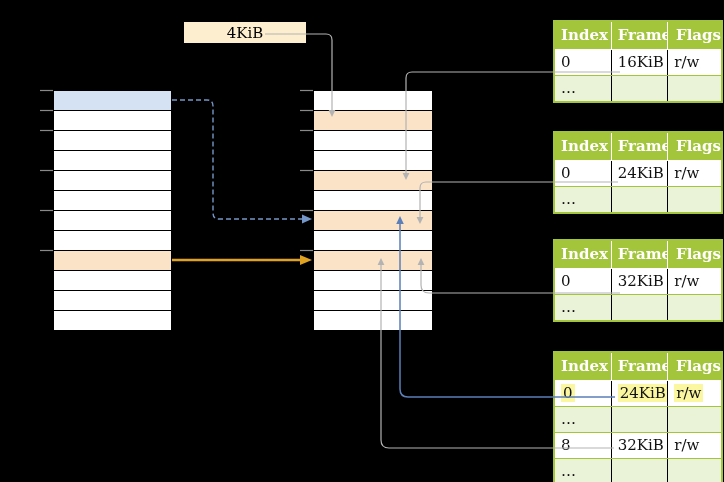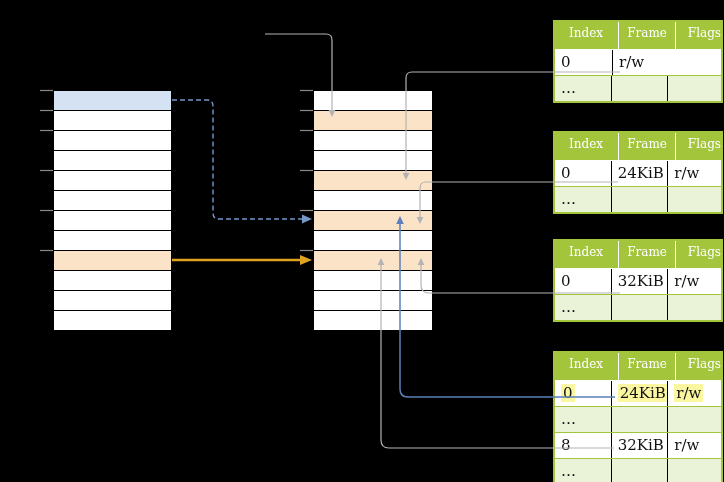--- a/index.html
+++ b/index.html
@@ -17,32 +17,35 @@
     display:flex;align-items:center;justify-content:center;
     font-size:15px;color:#000;
   }
   
   .ptable{position:absolute;box-sizing:border-box;border:2px solid;width:170px;}
   .pt-row{display:flex;box-sizing:border-box;}
   .pt-cell{
     box-sizing:border-box;overflow:hidden;white-space:nowrap;
     padding:3px 0 0 6px;font-size:15px;line-height:1.25;
   }
-  .pt-head .pt-cell{font-weight:normal;font-size:12px;padding-top:4px;margin-left:8px;}
+  .pt-head .pt-cell{font-weight:bold;font-size:15px;padding-top:4px;}
   .pt-head .pt-cell + .pt-cell{border-left:1.5px solid #fff;text-align:right;}
   .pt-body .pt-cell + .pt-cell{border-left:1px solid #000;}
   .pt-body{border-top:1.5px solid;}
   .hl{padding:0 2px;}
   
   #overlay{position:absolute;left:0;top:0;z-index:5;pointer-events:none;}
 </style>
 </head>
 <body>
 
 <div id="canvas">
+  <div id="psbox" style="background: rgb(253, 238, 208);">
+    <span>4KiB</span>
+  </div>
   <div id="left-map" class="memmap" style="left: 53px; top: 90px; width: 119px; height: 241px;">
       <div class="memrow" style="height: 20px; background: rgb(213, 226, 244);"></div>
       <div class="memrow" style="height: 20px; background: rgb(255, 255, 255);"></div>
       <div class="memrow" style="height: 20px; background: rgb(255, 255, 255);"></div>
       <div class="memrow" style="height: 20px; background: rgb(255, 255, 255);"></div>
       <div class="memrow" style="height: 20px; background: rgb(255, 255, 255);"></div>
       <div class="memrow" style="height: 20px; background: rgb(255, 255, 255);"></div>
       <div class="memrow" style="height: 20px; background: rgb(255, 255, 255);"></div>
       <div class="memrow" style="height: 20px; background: rgb(255, 255, 255);"></div>
       <div class="memrow" style="height: 20px; background: rgb(251, 227, 200);"></div>
@@ -66,20 +69,21 @@
     </div>
   <div id="ptables">
       <div class="ptable" style="left: 553px; top: 20px; border-color: rgb(163, 197, 60); background: rgb(255, 255, 255);">
         <div class="pt-row pt-head" style="background: rgb(163, 197, 60); height: 27px;">
           <div class="pt-cell" style="width: 57px; color: rgb(255, 255, 255);">Index</div>
           <div class="pt-cell" style="width: 58px; color: rgb(255, 255, 255);">Frame</div>
           <div class="pt-cell" style="width: 55px; color: rgb(255, 255, 255);">Flags</div>
         </div>
         <div class="pt-row pt-body" style="height: 26px; background: rgb(255, 255, 255); border-top-color: rgb(255, 255, 255);">
           <div class="pt-cell" style="width: 57px; color: rgb(17, 17, 17);"><span>0</span></div>
+          <div class="pt-cell" style="width: 58px; color: rgb(17, 17, 17);"><span>16KiB</span></div>
           <div class="pt-cell" style="width: 55px; color: rgb(17, 17, 17);"><span>r/w</span></div>
         </div>
         <div class="pt-row pt-body" style="height: 26px; background: rgb(234, 242, 216); border-top-color: rgb(163, 197, 60);">
           <div class="pt-cell" style="width: 57px; color: rgb(17, 17, 17);"><span>…</span></div>
           <div class="pt-cell" style="width: 58px; color: rgb(17, 17, 17);"></div>
           <div class="pt-cell" style="width: 55px; color: rgb(17, 17, 17);"></div>
         </div>
       </div>
       <div class="ptable" style="left: 553px; top: 131px; border-color: rgb(163, 197, 60); background: rgb(255, 255, 255);">
         <div class="pt-row pt-head" style="background: rgb(163, 197, 60); height: 27px;">

